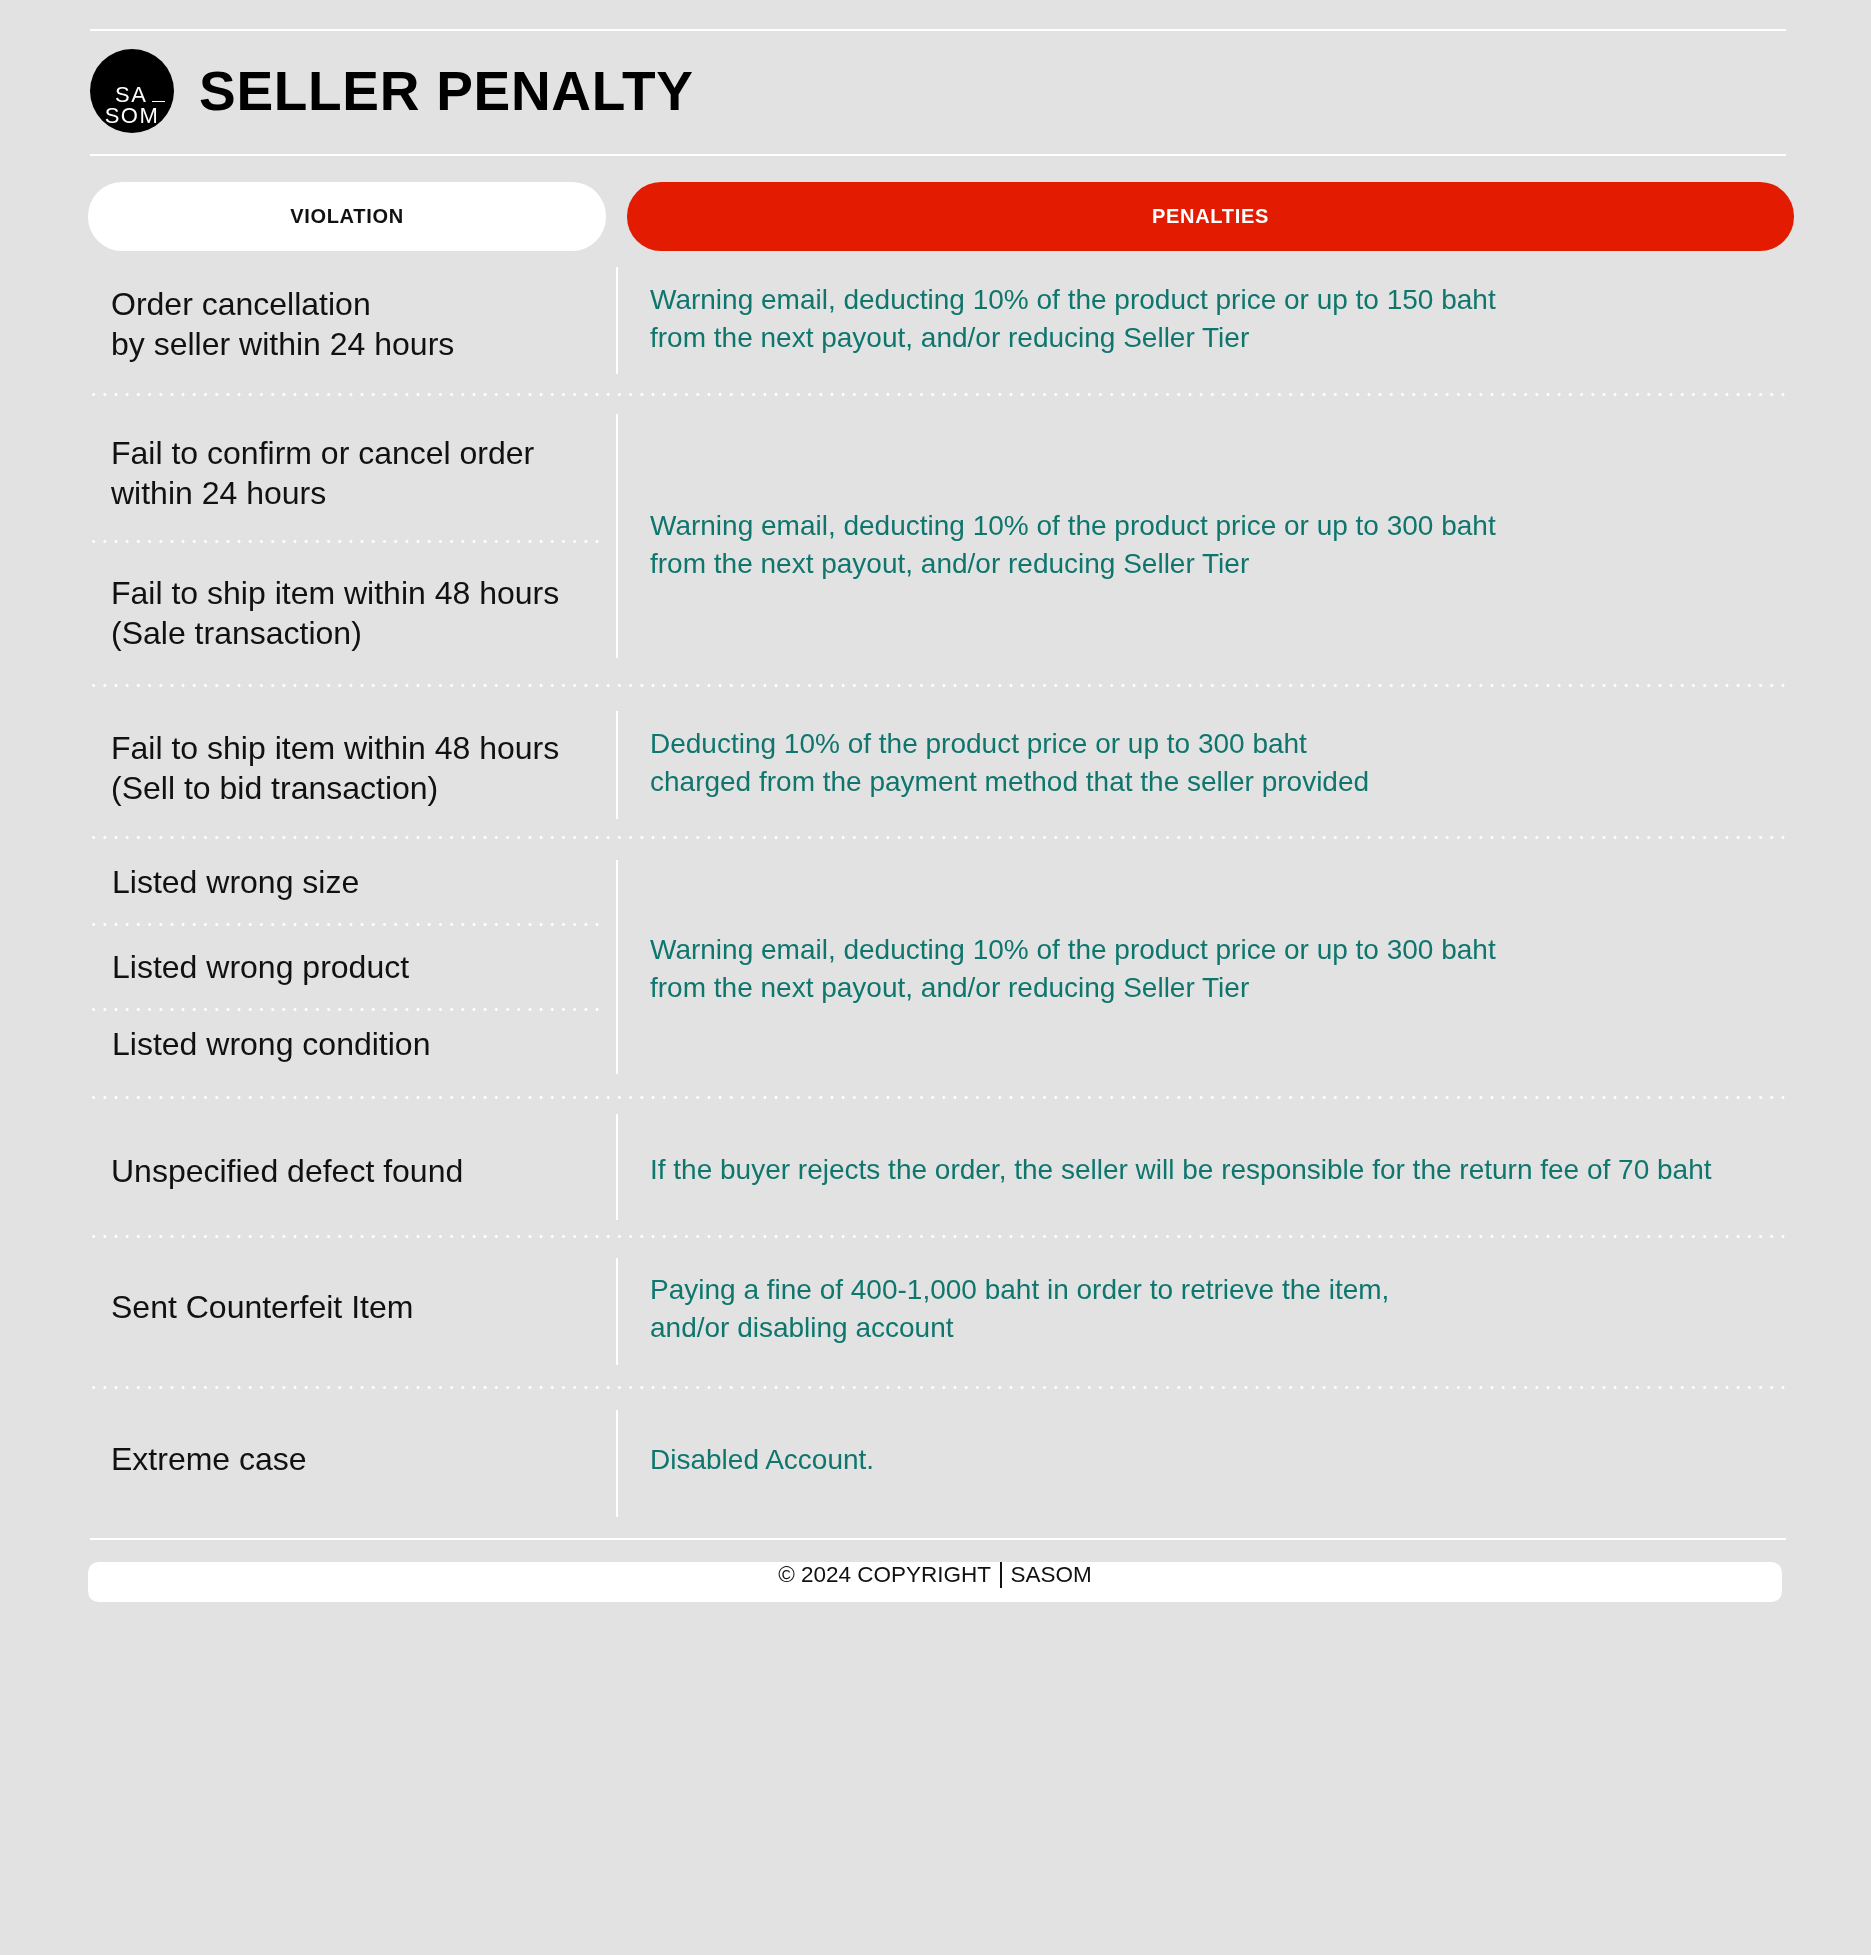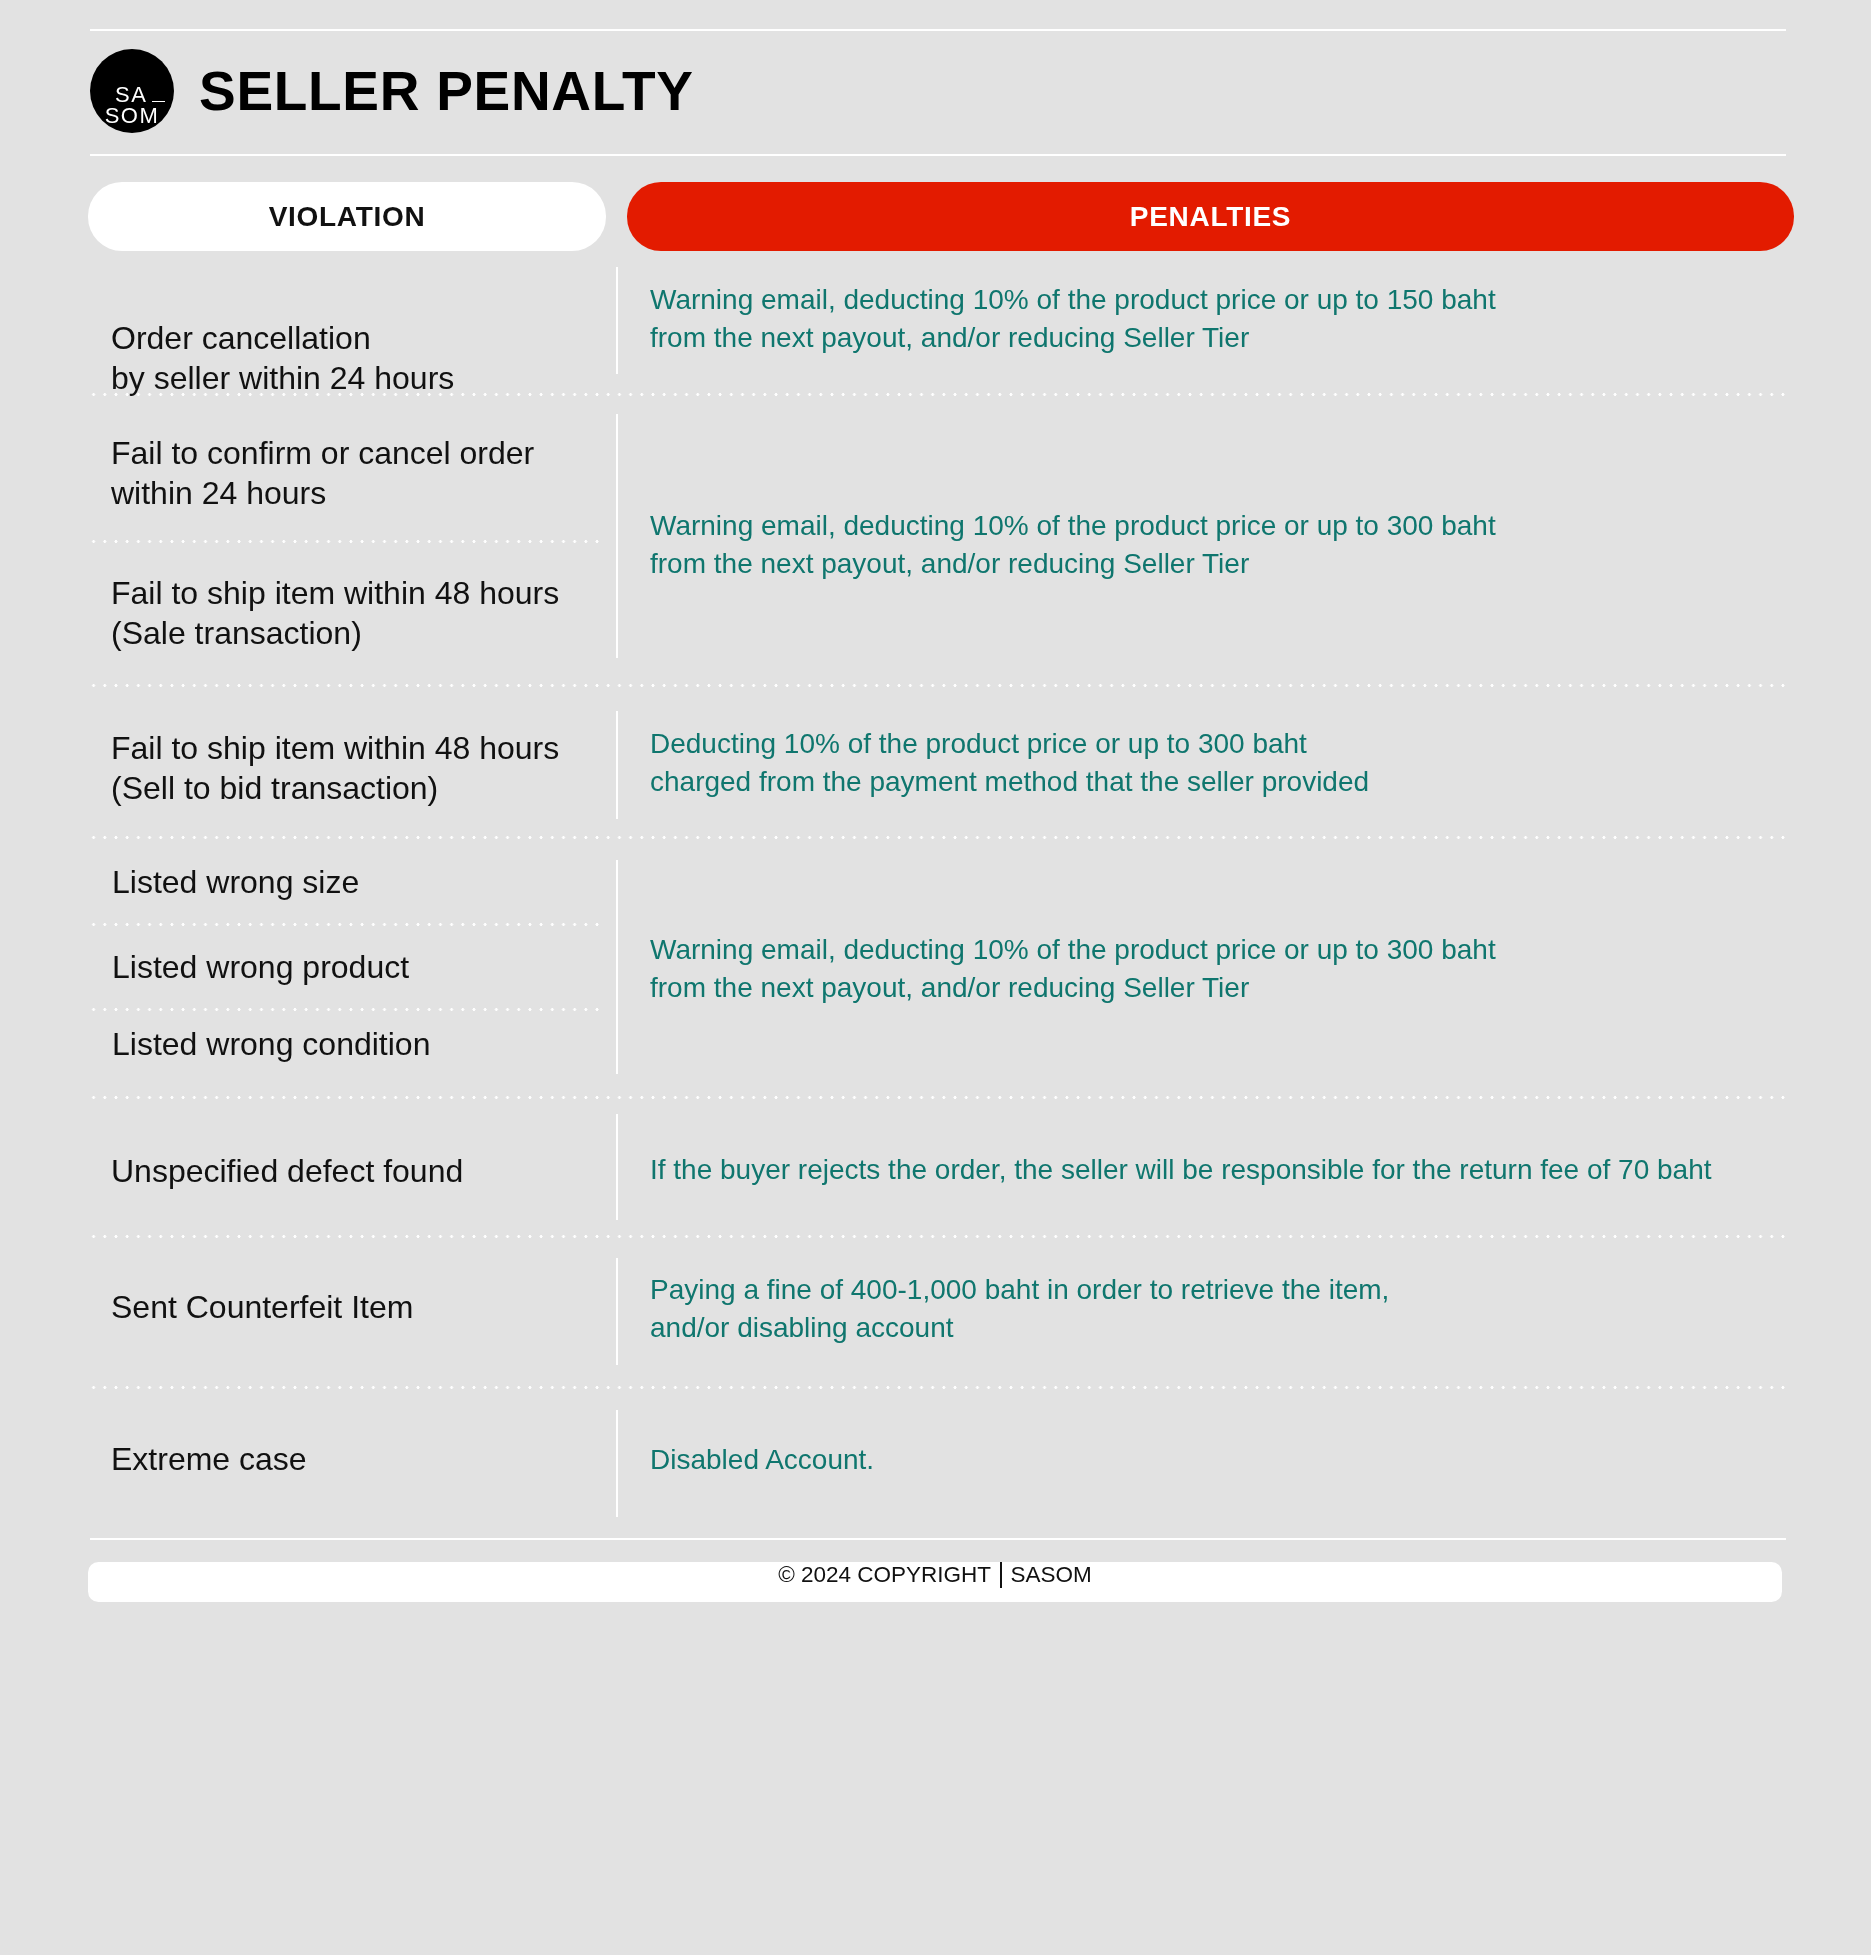--- a/index.html
+++ b/index.html
@@ -62,21 +62,21 @@
       white-space: nowrap;
     }
     .pill {
       position: absolute;
       top: 182px;
       height: 69px;
       border-radius: 34px;
       display: flex;
       align-items: center;
       justify-content: center;
-      font-size: 28px;
+      font-size: 20px;
       font-weight: bold;
       letter-spacing: 0.7px;
     }
     .pill-violation {
       left: 88px;
       width: 518px;
       background: #ffffff;
       color: #111;
     }
     .pill-penalties {
@@ -157,21 +157,21 @@
 <div class="hline" style="top:154px;"></div>
 
 <div class="pill pill-violation">
   <span>VIOLATION</span>
 </div>
 <div class="pill pill-penalties">
   <span>PENALTIES</span>
 </div>
 
 <div>
-  <div class="vtext" style="top:284px;margin-top:34px;">Order cancellation
+  <div class="vtext" style="top:284px;">Order cancellation
 by seller within 24 hours</div>
   <div class="vdiv" style="top:267px;height:107px;"></div>
   <div class="ptext" style="top:281px;">Warning email, deducting 10% of the product price or up to 150 baht
 from the next payout, and/or reducing Seller Tier</div>
 </div>
 <div class="dots full" style="top:393px;"></div>
 
 <div>
   <div class="vtext" style="top:433px;">Fail to confirm or cancel order
 within 24 hours</div>

